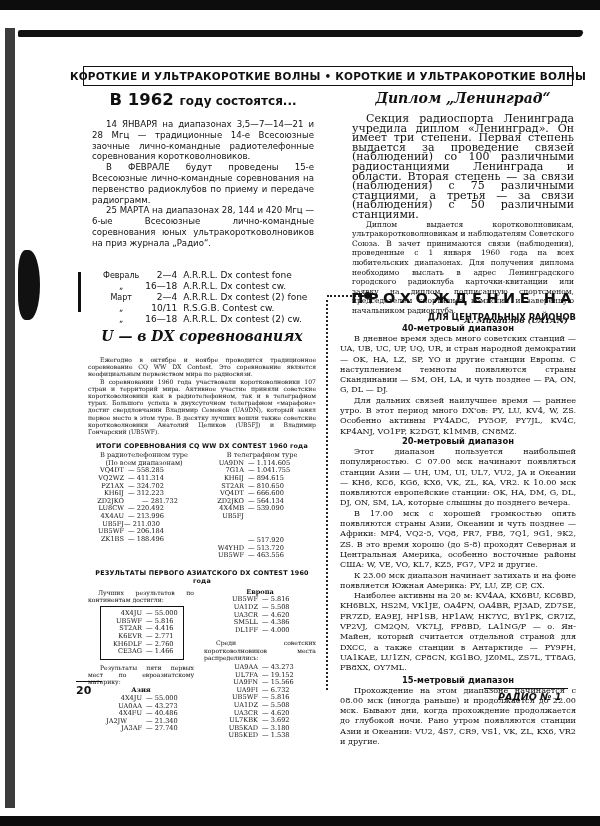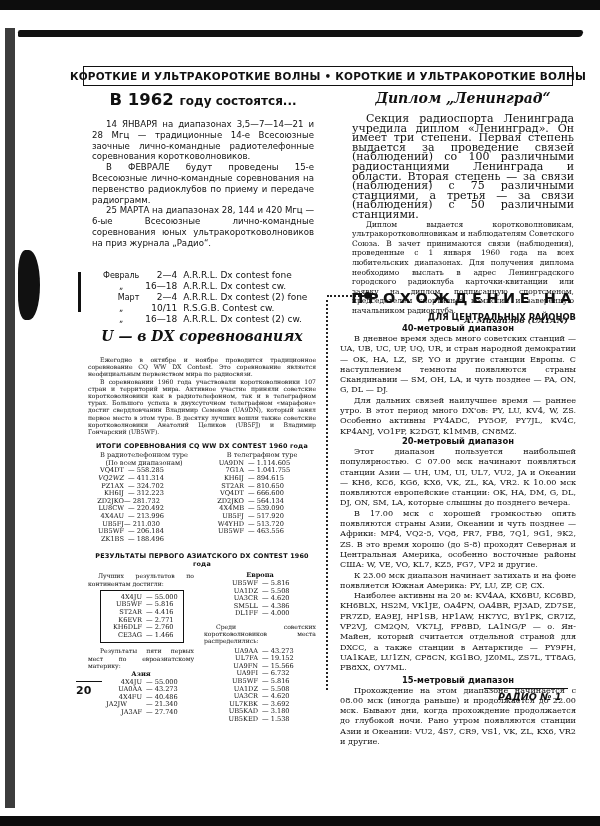--- a/index.html
+++ b/index.html
@@ -62,21 +62,21 @@
           <td style="text-align:center;font-size:8px">Февраль</td>
           <td style="text-align:right">2—4</td>
           <td>A.R.R.L. Dx contest fone</td>
         </tr>
       <tr>
           <td style="text-align:center;font-size:8px">„</td>
           <td style="text-align:right">16—18</td>
           <td>A.R.R.L. Dx contest cw.</td>
         </tr>
       <tr>
-          <td style="text-align:right;font-size:8px">Март</td>
+          <td style="text-align:center;font-size:8px">Март</td>
           <td style="text-align:right">2—4</td>
           <td>A.R.R.L. Dx contest (2) fone</td>
         </tr>
       <tr>
           <td style="text-align:center;font-size:8px">„</td>
           <td style="text-align:right">10/11</td>
           <td>R.S.G.B. Contest cw.</td>
         </tr>
       <tr>
           <td style="text-align:center;font-size:8px">„</td>
@@ -96,34 +96,34 @@
   <div style="display:flex; justify-content:space-between; margin-top:2px;">
     <div style="width:112px;">
       <div class="mono" style="text-align:center">В радиотелефонном туре</div>
       <div class="mono" style="text-align:center">(По всем диапазонам)</div>
       <div id="phone-list" class="mono">
           <div style="display: flex; white-space: nowrap;">
             <span style="display: inline-block; width: 36px; text-align: right;">VQ4DT</span>
             <span style="margin-left: 4px;">— 558.285</span>
           </div>
           <div style="display: flex; white-space: nowrap;">
-            <span style="display: inline-block; width: 36px; text-align: right; font-style: italic;">VQ2WZ</span>
+            <span style="display: inline-block; width: 36px; text-align: right;">VQ2WZ</span>
             <span style="margin-left: 4px;">— 411.314</span>
           </div>
           <div style="display: flex; white-space: nowrap;">
             <span style="display: inline-block; width: 36px; text-align: right;">PZ1AX</span>
             <span style="margin-left: 4px;">— 324.702</span>
           </div>
           <div style="display: flex; white-space: nowrap;">
             <span style="display: inline-block; width: 36px; text-align: right;">KH6IJ</span>
             <span style="margin-left: 4px;">— 312.223</span>
           </div>
           <div style="display: flex; white-space: nowrap;">
             <span style="display: inline-block; width: 36px; text-align: right;">ZD2JKO</span>
-            <span style="margin-left: 0;">— 281.732</span>
+            <span style="margin-left: 18px;">— 281.732</span>
           </div>
           <div style="display: flex; white-space: nowrap;">
             <span style="display: inline-block; width: 36px; text-align: right;">LU8CW</span>
             <span style="margin-left: 4px;">— 220.492</span>
           </div>
           <div style="display: flex; white-space: nowrap;">
             <span style="display: inline-block; width: 36px; text-align: right;">4X4AU</span>
             <span style="margin-left: 4px;">— 213.996</span>
           </div>
           <div style="display: flex; white-space: nowrap;">
@@ -166,21 +166,21 @@
           <div style="display: flex; white-space: nowrap;">
             <span style="display: inline-block; width: 36px; text-align: right;">ZD2JKO</span>
             <span style="margin-left: 4px;">— 564.134</span>
           </div>
           <div style="display: flex; white-space: nowrap;">
             <span style="display: inline-block; width: 36px; text-align: right;">4X4MB</span>
             <span style="margin-left: 4px;">— 539.090</span>
           </div>
           <div style="display: flex; white-space: nowrap;">
             <span style="display: inline-block; width: 36px; text-align: right;">UB5FJ</span>
-            <span style="margin-left: 4px;">— 517.920</span>
+            <span style="margin-left: 4px; margin-top: 24px;">— 517.920</span>
           </div>
           <div style="display: flex; white-space: nowrap;">
             <span style="display: inline-block; width: 36px; text-align: right;">W4YHD</span>
             <span style="margin-left: 4px;">— 513.720</span>
           </div>
           <div style="display: flex; white-space: nowrap;">
             <span style="display: inline-block; width: 36px; text-align: right;">UB5WF</span>
             <span style="margin-left: 4px;">— 463.556</span>
           </div>
         </div>

